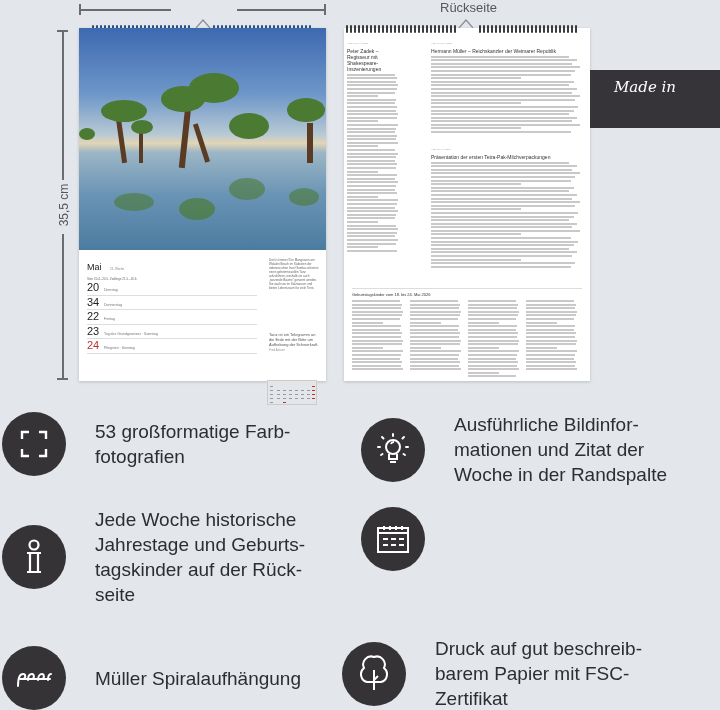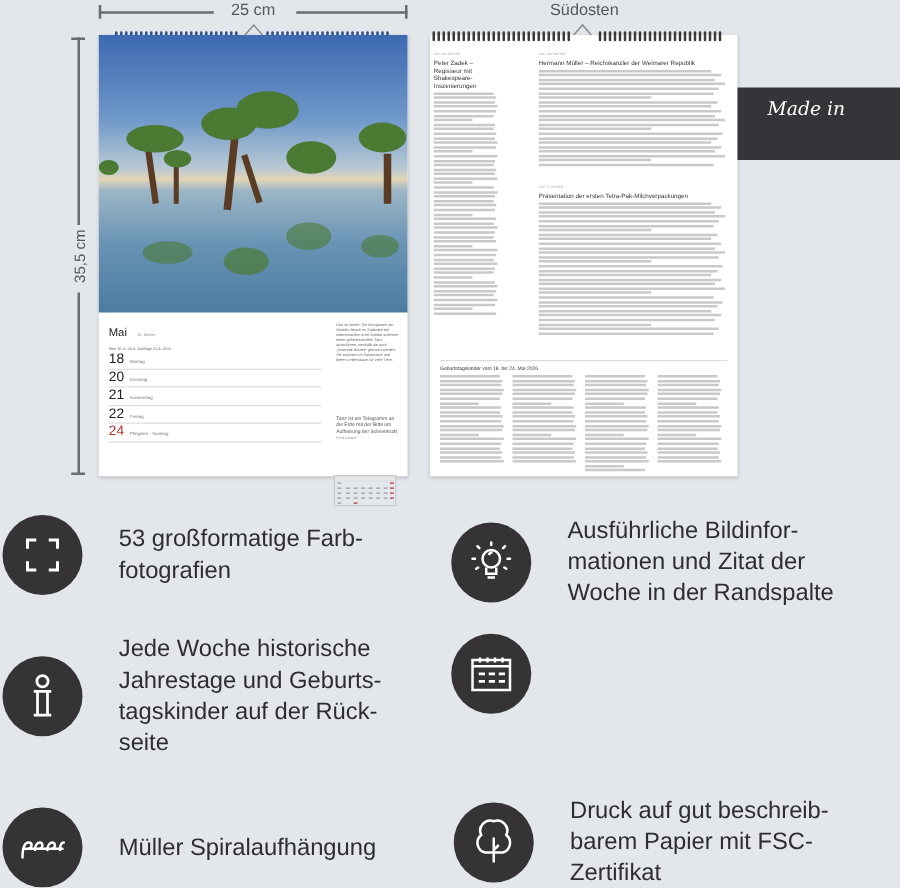--- a/index.html
+++ b/index.html
@@ -69,32 +69,31 @@
     display: flex; align-items: center; justify-content: center;
   }
   .feature .text { font-size: 19px; line-height: 25px; color: #2e2d30; margin-left: 29px; }
 </style>
 </head>
 <body>
 
 <div class="dim-h">
   <div class="cap" style="left:0"></div>
   <div class="line" style="left:0;width:92px"></div>
-  <span class="label">25 cm</span>
   <div class="line" style="left:158px;width:89px"></div>
   <div class="cap" style="left:245px"></div>
 </div>
 <div class="dim-v">
   <div class="cap" style="top:0"></div>
   <div class="line" style="top:0;height:150px"></div>
   <span class="label">35,5 cm</span>
   <div class="line" style="top:204px;height:146px"></div>
   <div class="cap" style="top:348px"></div>
 </div>
-<div class="back-title">Südosten</div>
+<div class="back-title">Rückseite</div>
 
 <div class="page front">
   <div class="spiral" id="spiral-front-l" style="left:13px">
       <span style="background: rgb(45, 79, 134);"></span>
       <span style="background: rgb(45, 79, 134);"></span>
       <span style="background: rgb(45, 79, 134);"></span>
       <span style="background: rgb(45, 79, 134);"></span>
       <span style="background: rgb(45, 79, 134);"></span>
       <span style="background: rgb(45, 79, 134);"></span>
       <span style="background: rgb(45, 79, 134);"></span>
@@ -168,34 +167,34 @@
   </div>
 
   <div class="cal">
     <div>
       <span class="month">Mai</span>
       <span class="week">21. Woche</span>
     </div>
     <div class="sun">Stier 20.4.–20.5.   Zwillinge 21.5.–20.6.</div>
     <div id="day-rows">
         <div class="day-row">
-          <span class="day-num">18</span>
-          <span class="day-name">Montag</span>
-        </div>
-        <div class="day-row">
           <span class="day-num">20</span>
           <span class="day-name">Dienstag</span>
         </div>
         <div class="day-row">
-          <span class="day-num">21</span>
+          <span class="day-num">34</span>
           <span class="day-name">Donnerstag</span>
         </div>
         <div class="day-row">
           <span class="day-num">22</span>
           <span class="day-name">Freitag</span>
+        </div>
+        <div class="day-row">
+          <span class="day-num">23</span>
+          <span class="day-name">Tag des Grundgesetzes · Samstag</span>
         </div>
         <div class="day-row">
           <span class="day-num red">24</span>
           <span class="day-name">Pfingsten · Sonntag</span>
         </div>
       </div>
   </div>
   <div class="side-text">Dort ist immer! Die Mangroven am Walakiri Beach im Südosten der indonesischen Insel Sumba scheinen einen geheimnisvollen Tanz aufzuführen, weshalb sie auch „tanzende Bäume“ genannt werden. Sie wachsen im Salzwasser und bieten Lebensraum für viele Tiere.</div>
   <div class="quote">
     <div>Tanz ist ein Telegramm an die Erde mit der Bitte um Aufhebung der Schwerkraft.</div>
@@ -572,20 +571,20 @@
 <div class="feature" style="left:2px;top:646px">
   <div class="icon">
     <svg width="40" height="24" viewBox="0 0 40 24" fill="none" stroke="#fff" stroke-width="2" stroke-linecap="round">
         <path d="M4 20c0-8 2-12 5-12s3 4 0 5M14 14c0-4 2-6 4-6s3 4 0 5M24 14c0-4 2-6 4-6s3 4 0 5M34 14c0-3 1-6 3-6"></path>
         <path d="M6 13h30"></path>
       </svg>
   </div>
   <div class="text"><span class="ml">Müller Spiralaufhängung</span></div>
 </div>
 
-<div class="feature" style="left:363px;top:636px">
+<div class="feature" style="left:342px;top:636px">
   <div class="icon">
     <svg width="34" height="40" viewBox="0 0 34 40" fill="none" stroke="#fff" stroke-width="2">
         <path d="M17 36V16M17 26l4-4M10 28a8 8 0 0 1-3-14 8 8 0 0 1 10-11 8 8 0 0 1 10 11 8 8 0 0 1-3 14z"></path>
       </svg>
   </div>
   <div class="text"><span class="ml">Druck auf gut beschreib-<br>barem Papier mit FSC-<br>Zertifikat</span></div>
 </div>
 
 </body></html>

